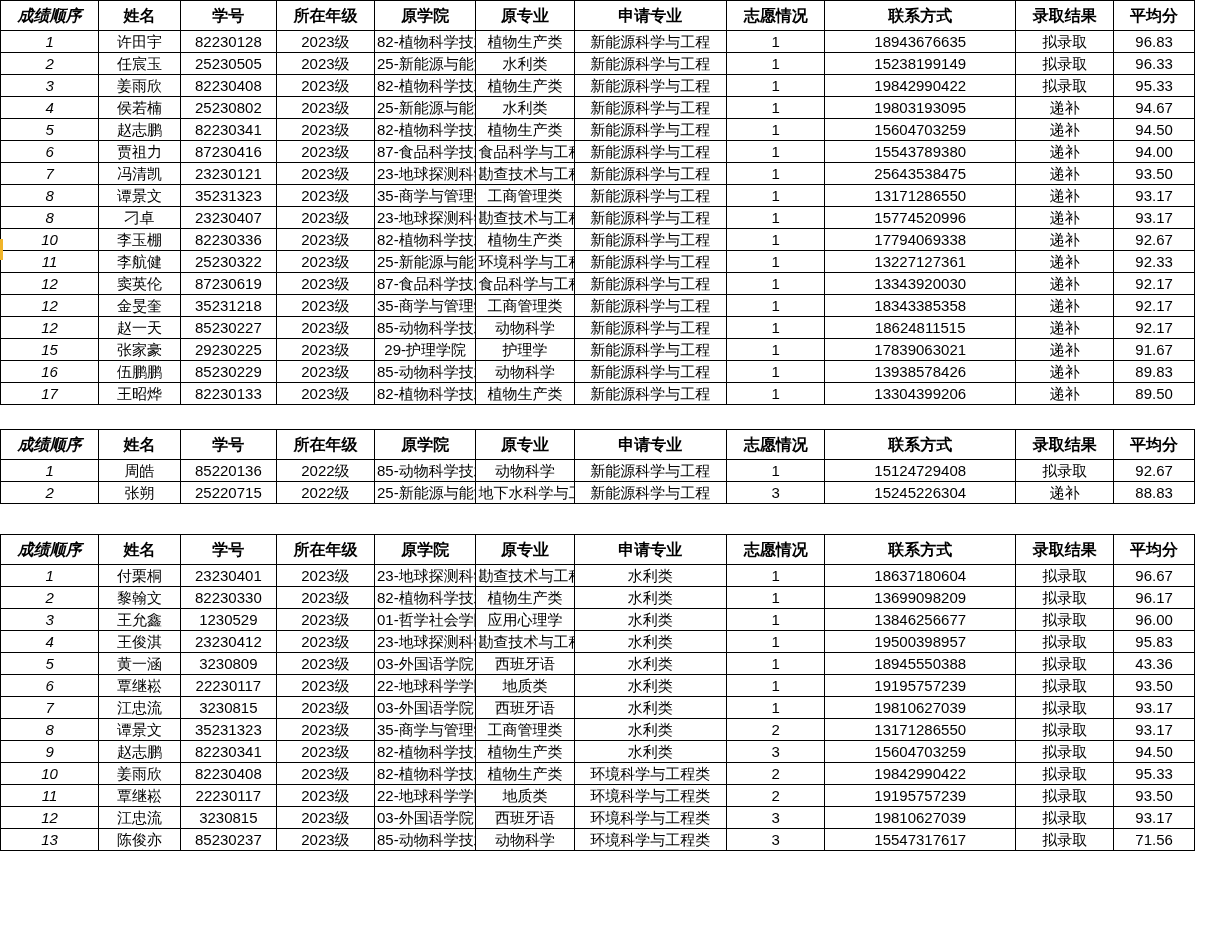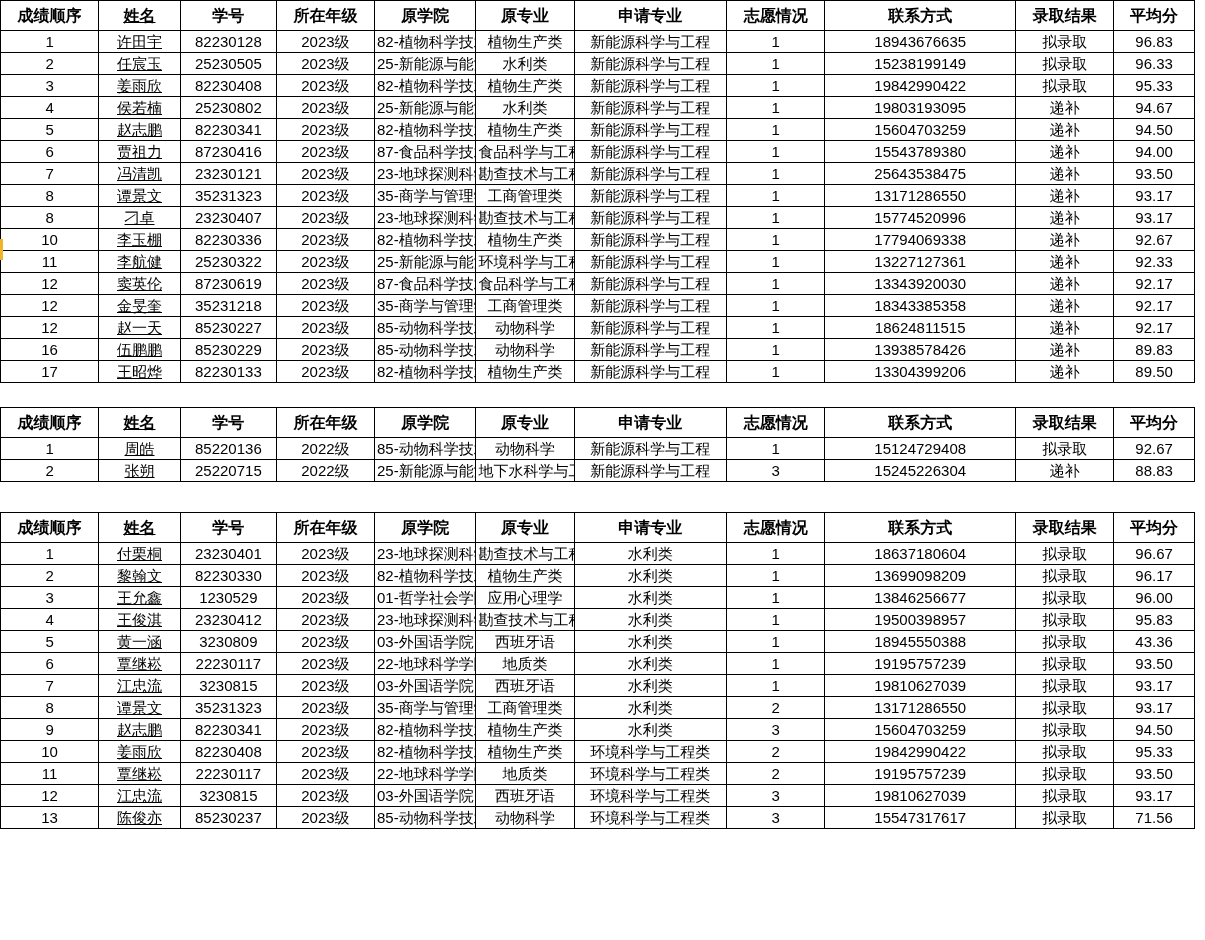--- a/index.html
+++ b/index.html
@@ -38,22 +38,22 @@
     font-size: 15px;
     box-sizing: border-box;
   }
   table.grid thead td {
     font-weight: bold;
     height: 29px;
     line-height: 29px;
     font-size: 16px;
   }
   
-  .c0 { width: 90px; }
-  .c1 { width: 75px; text-decoration: underline; }
+  .c0 { width: 90px; font-style: italic; }
+  .c1 { width: 75px; }
   .c2 { width: 88px; margin-left: 29px; }
   .c3 { width: 90px; }
   .c4 { width: 93px; }
   .c5 { width: 90px; }
   .c6 { width: 140px; margin-left: 16px; }
   .c7 { width: 90px; }
   .c8 { width: 175px; }
   .c9 { width: 90px; }
   .c10 { width: 74px; }
   .left-clip { text-align: left; }
@@ -269,20 +269,33 @@
             <td class="c3">2023级</td>
             <td class="c4 left-clip">85-动物科学技术学院</td>
             <td class="c5 left-clip">动物科学</td>
             <td class="c6">新能源科学与工程</td>
             <td class="c7">1</td>
             <td class="c8">18624811515</td>
             <td class="c9">递补</td>
             <td class="c10">92.17</td>
           </tr>
           <tr>
+            <td class="c0">15</td>
+            <td class="c1">张家豪</td>
+            <td class="c2">29230225</td>
+            <td class="c3">2023级</td>
+            <td class="c4 left-clip">29-护理学院</td>
+            <td class="c5 left-clip">护理学</td>
+            <td class="c6">新能源科学与工程</td>
+            <td class="c7">1</td>
+            <td class="c8">17839063021</td>
+            <td class="c9">递补</td>
+            <td class="c10">91.67</td>
+          </tr>
+          <tr>
             <td class="c0">16</td>
             <td class="c1">伍鹏鹏</td>
             <td class="c2">85230229</td>
             <td class="c3">2023级</td>
             <td class="c4 left-clip">85-动物科学技术学院</td>
             <td class="c5 left-clip">动物科学</td>
             <td class="c6">新能源科学与工程</td>
             <td class="c7">1</td>
             <td class="c8">13938578426</td>
             <td class="c9">递补</td>

